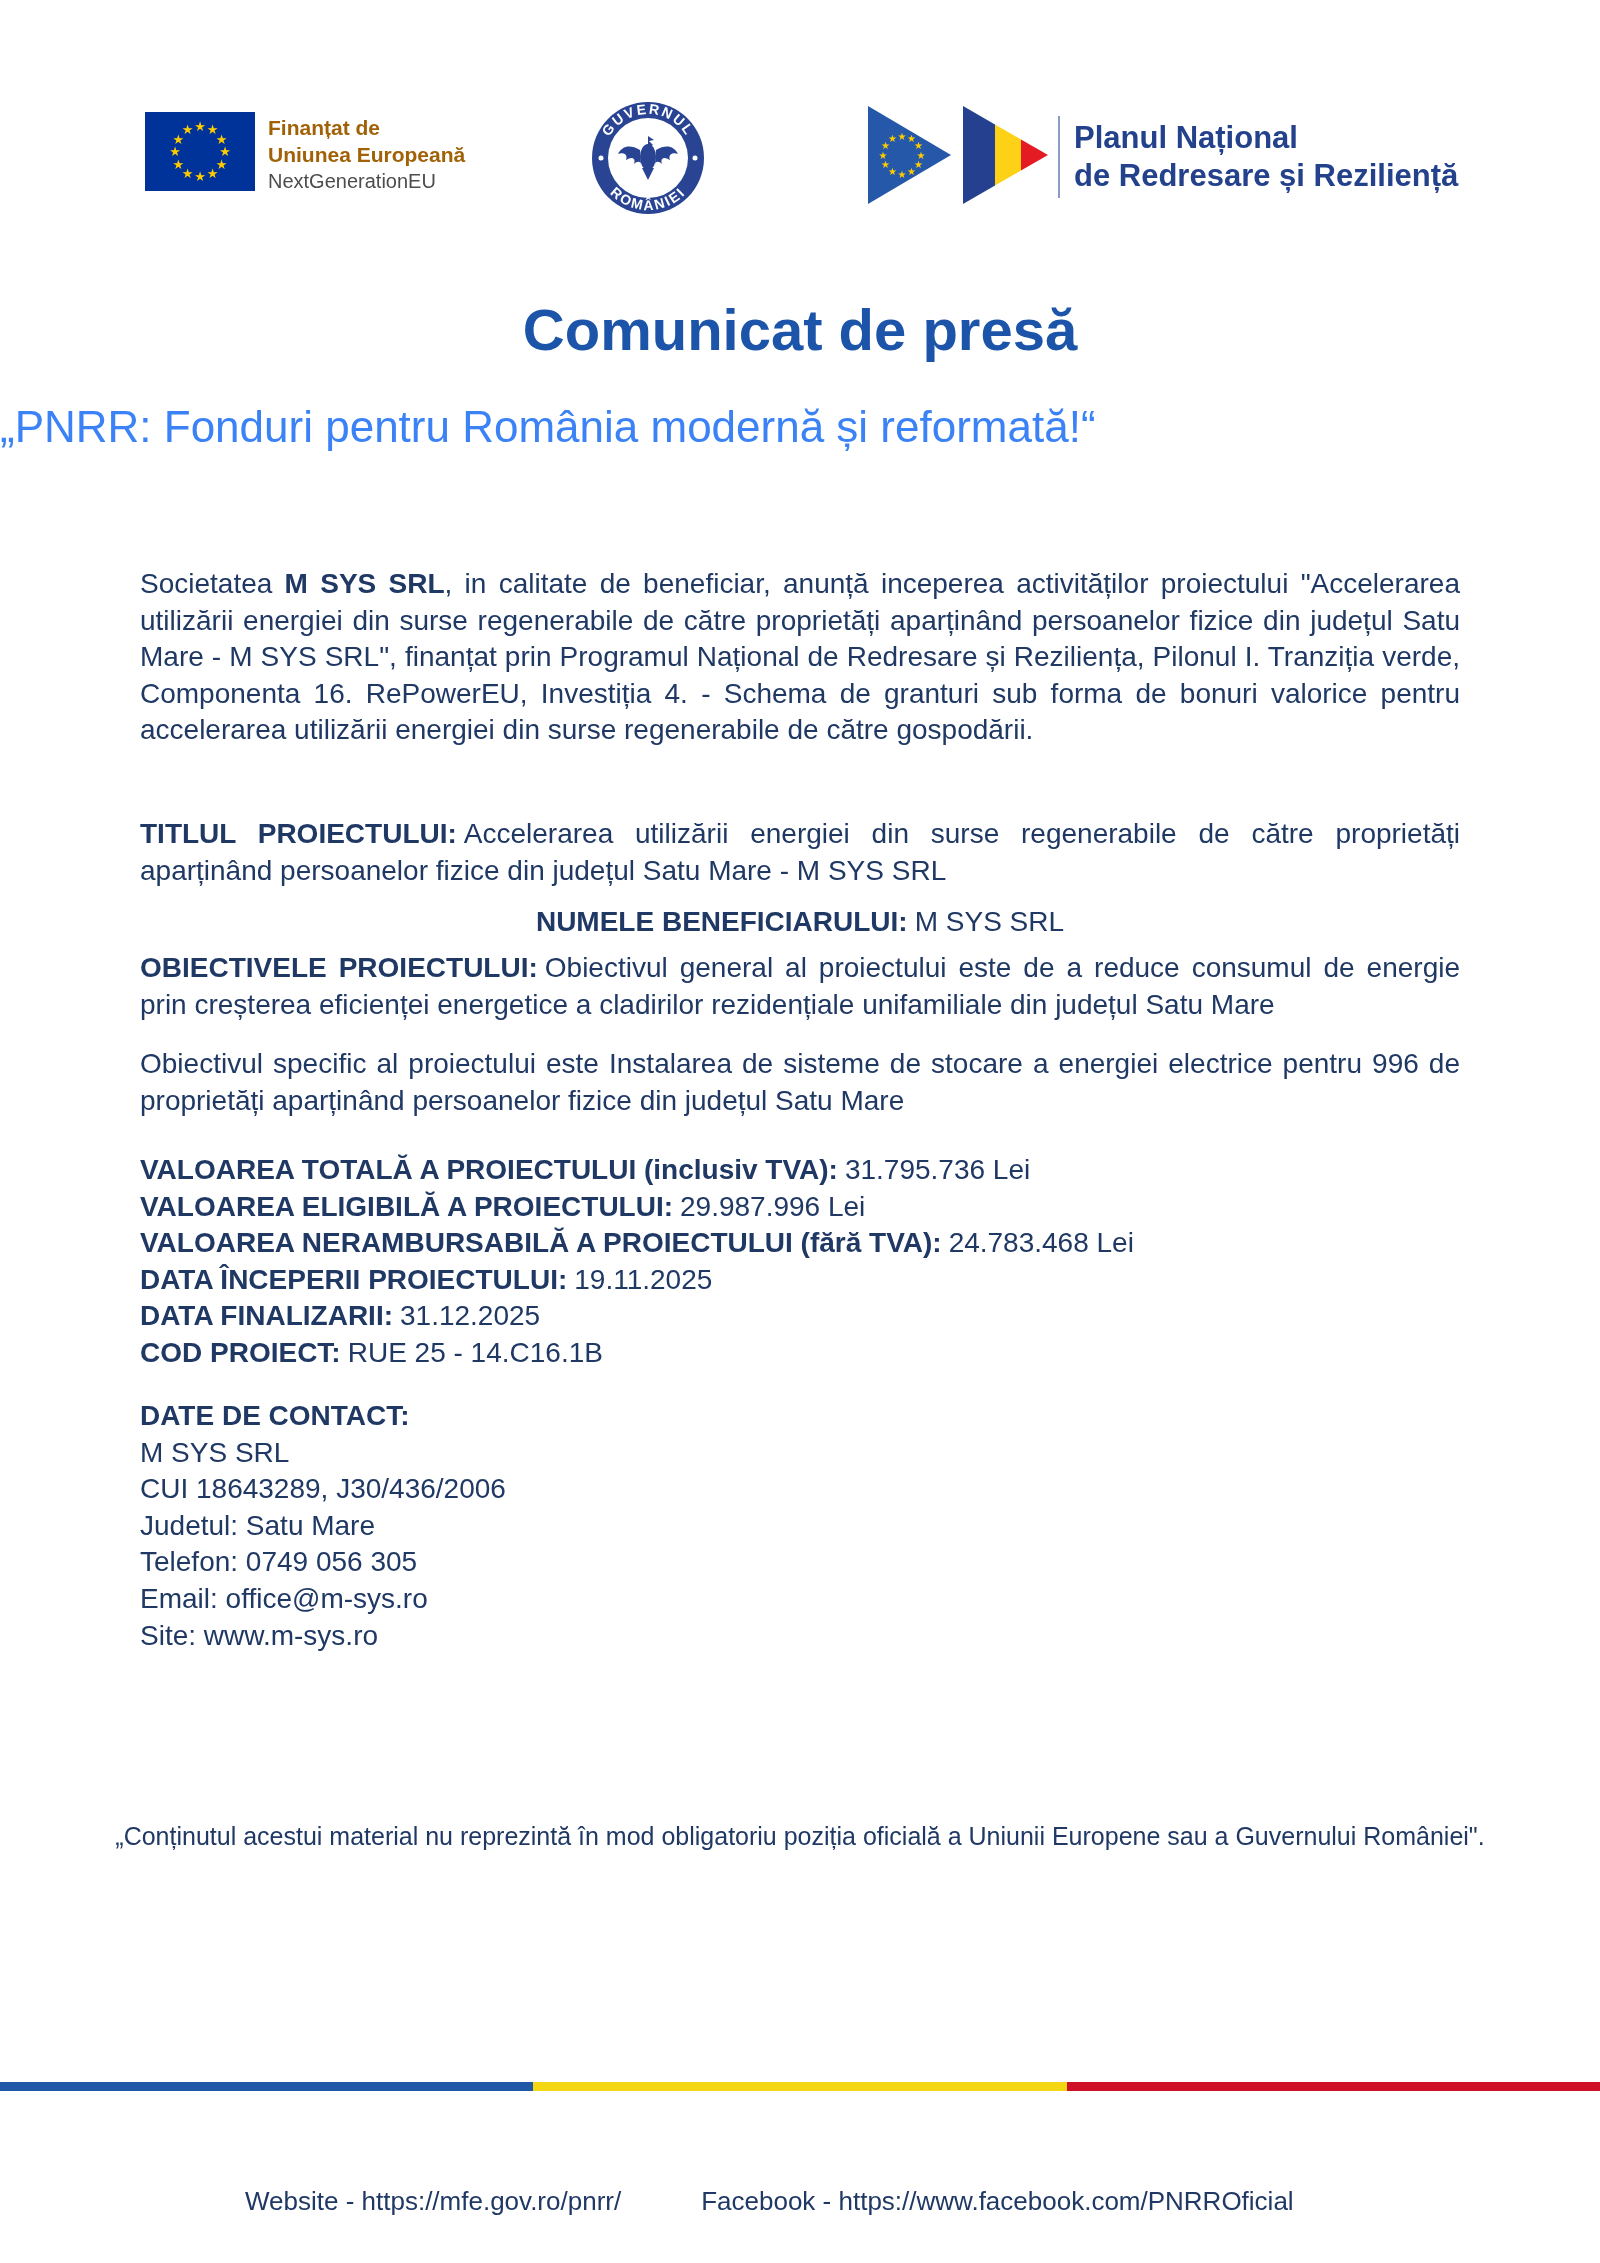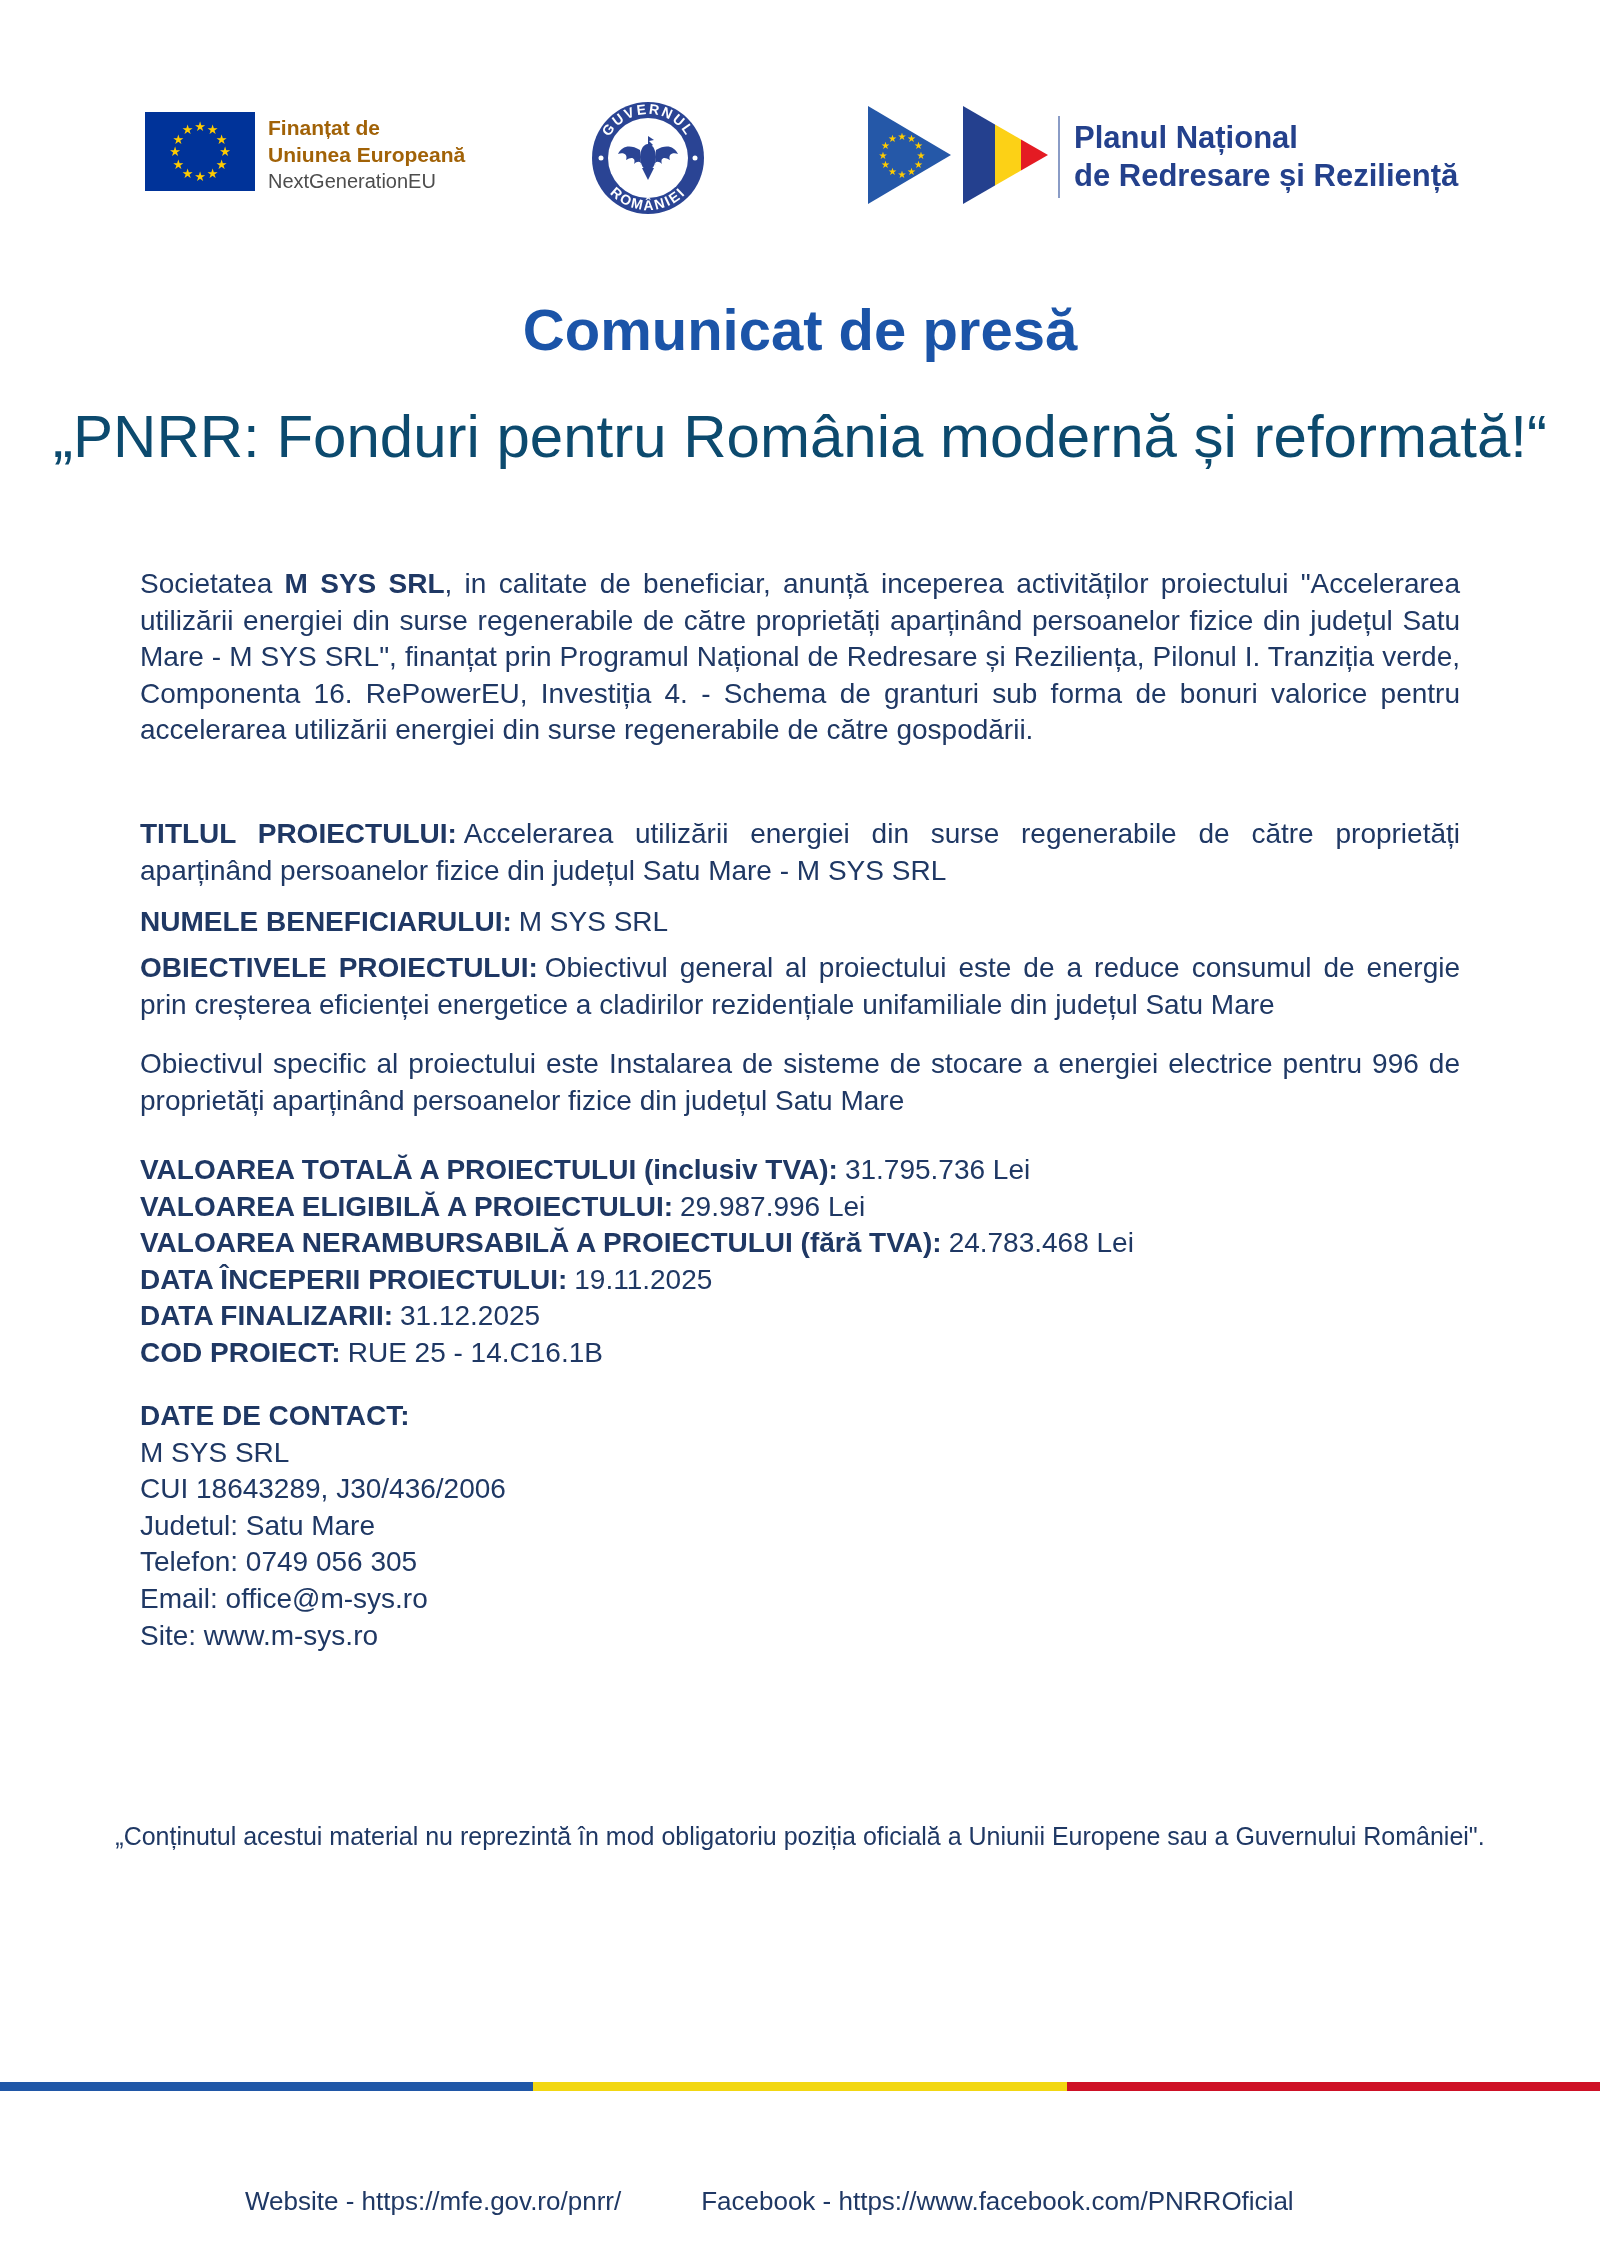--- a/index.html
+++ b/index.html
@@ -17,32 +17,32 @@
 
   .seal { position:absolute; left:590px; top:100px; }
 
   .pnrr-logo { position:absolute; left:868px; top:106px; display:flex; align-items:center; }
   .pnrr-divider { width:2px; height:82px; background:#8a9cc6; margin:0 14px 0 10px; }
   .pnrr-text { font-weight:bold; color:#24418c; font-size:31px; line-height:38px; white-space:nowrap; }
 
   
   .doc-title { position:absolute; top:272px; left:0; width:100%; text-align:center;
                font-size:58px; font-weight:bold; color:#1b54a8;margin-top:24px; }
-  .doc-subtitle { position:absolute; top:402px; left:0; width:100%; text-align:center;
-               font-size:60px; color:#0c4a6e; }
+  .doc-subtitle { position:absolute; top:402px; left:0; width:100%; text-align:left;
+               font-size:44px; color:#3b82f6; }
 
   
   .col { position:absolute; left:140px; width:1320px; font-size:28px; line-height:36.6px; color:#1f3864; }
   .just { text-align:justify; }
   .col b, .lbl { font-weight:bold; }
   .kv b { margin-right:7px; }
 
   #intro       { top:538px; }
   #titlul      { top:788px; }
-  #numele      { top:876px; }
+  #numele      { top:876px;text-align:center; }
   #obiectivele { top:922px; }
   #specific    { top:1018px; }
   #values      { top:1152px; }
   #contact     { top:1398px; }
 
   .disclaimer { position:absolute; top:1822px; left:0; width:100%; text-align:center;
                 font-size:25px; color:#1f3864; }
   .slogan { position:absolute; top:1895px; left:0; width:100%; text-align:center;
             font-size:38px; font-weight:bold; color:#24418c; }
 

